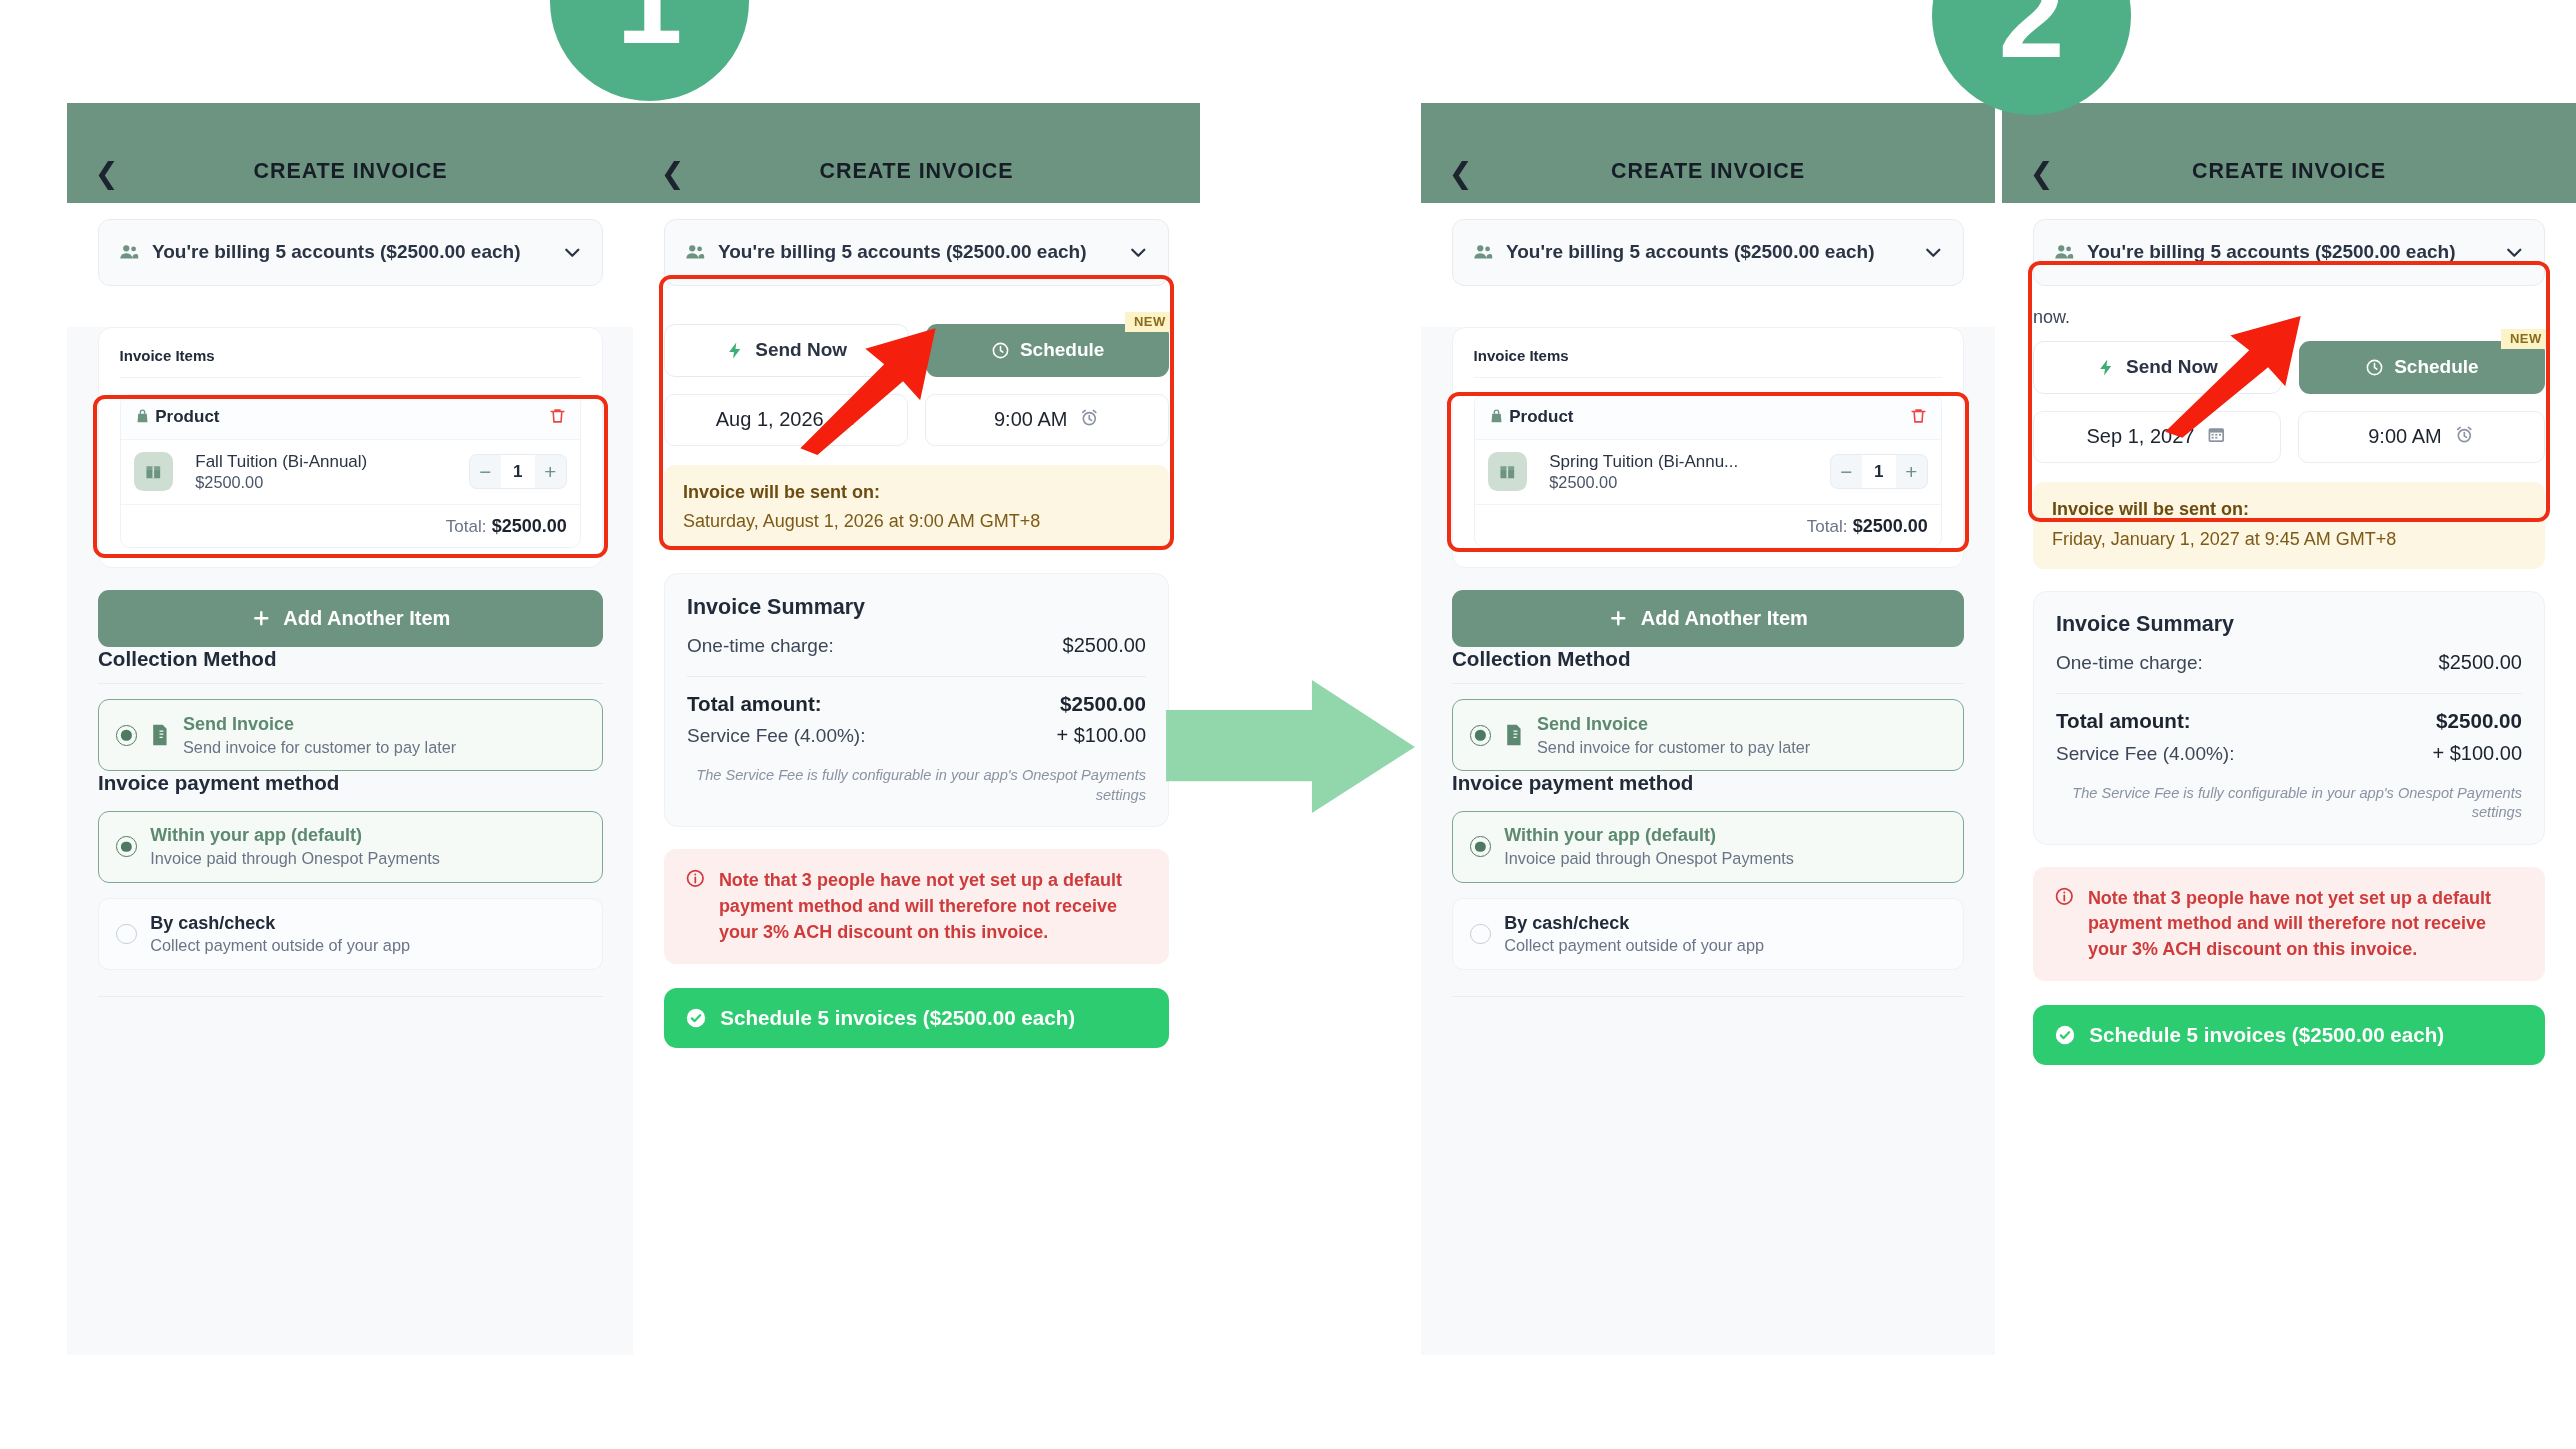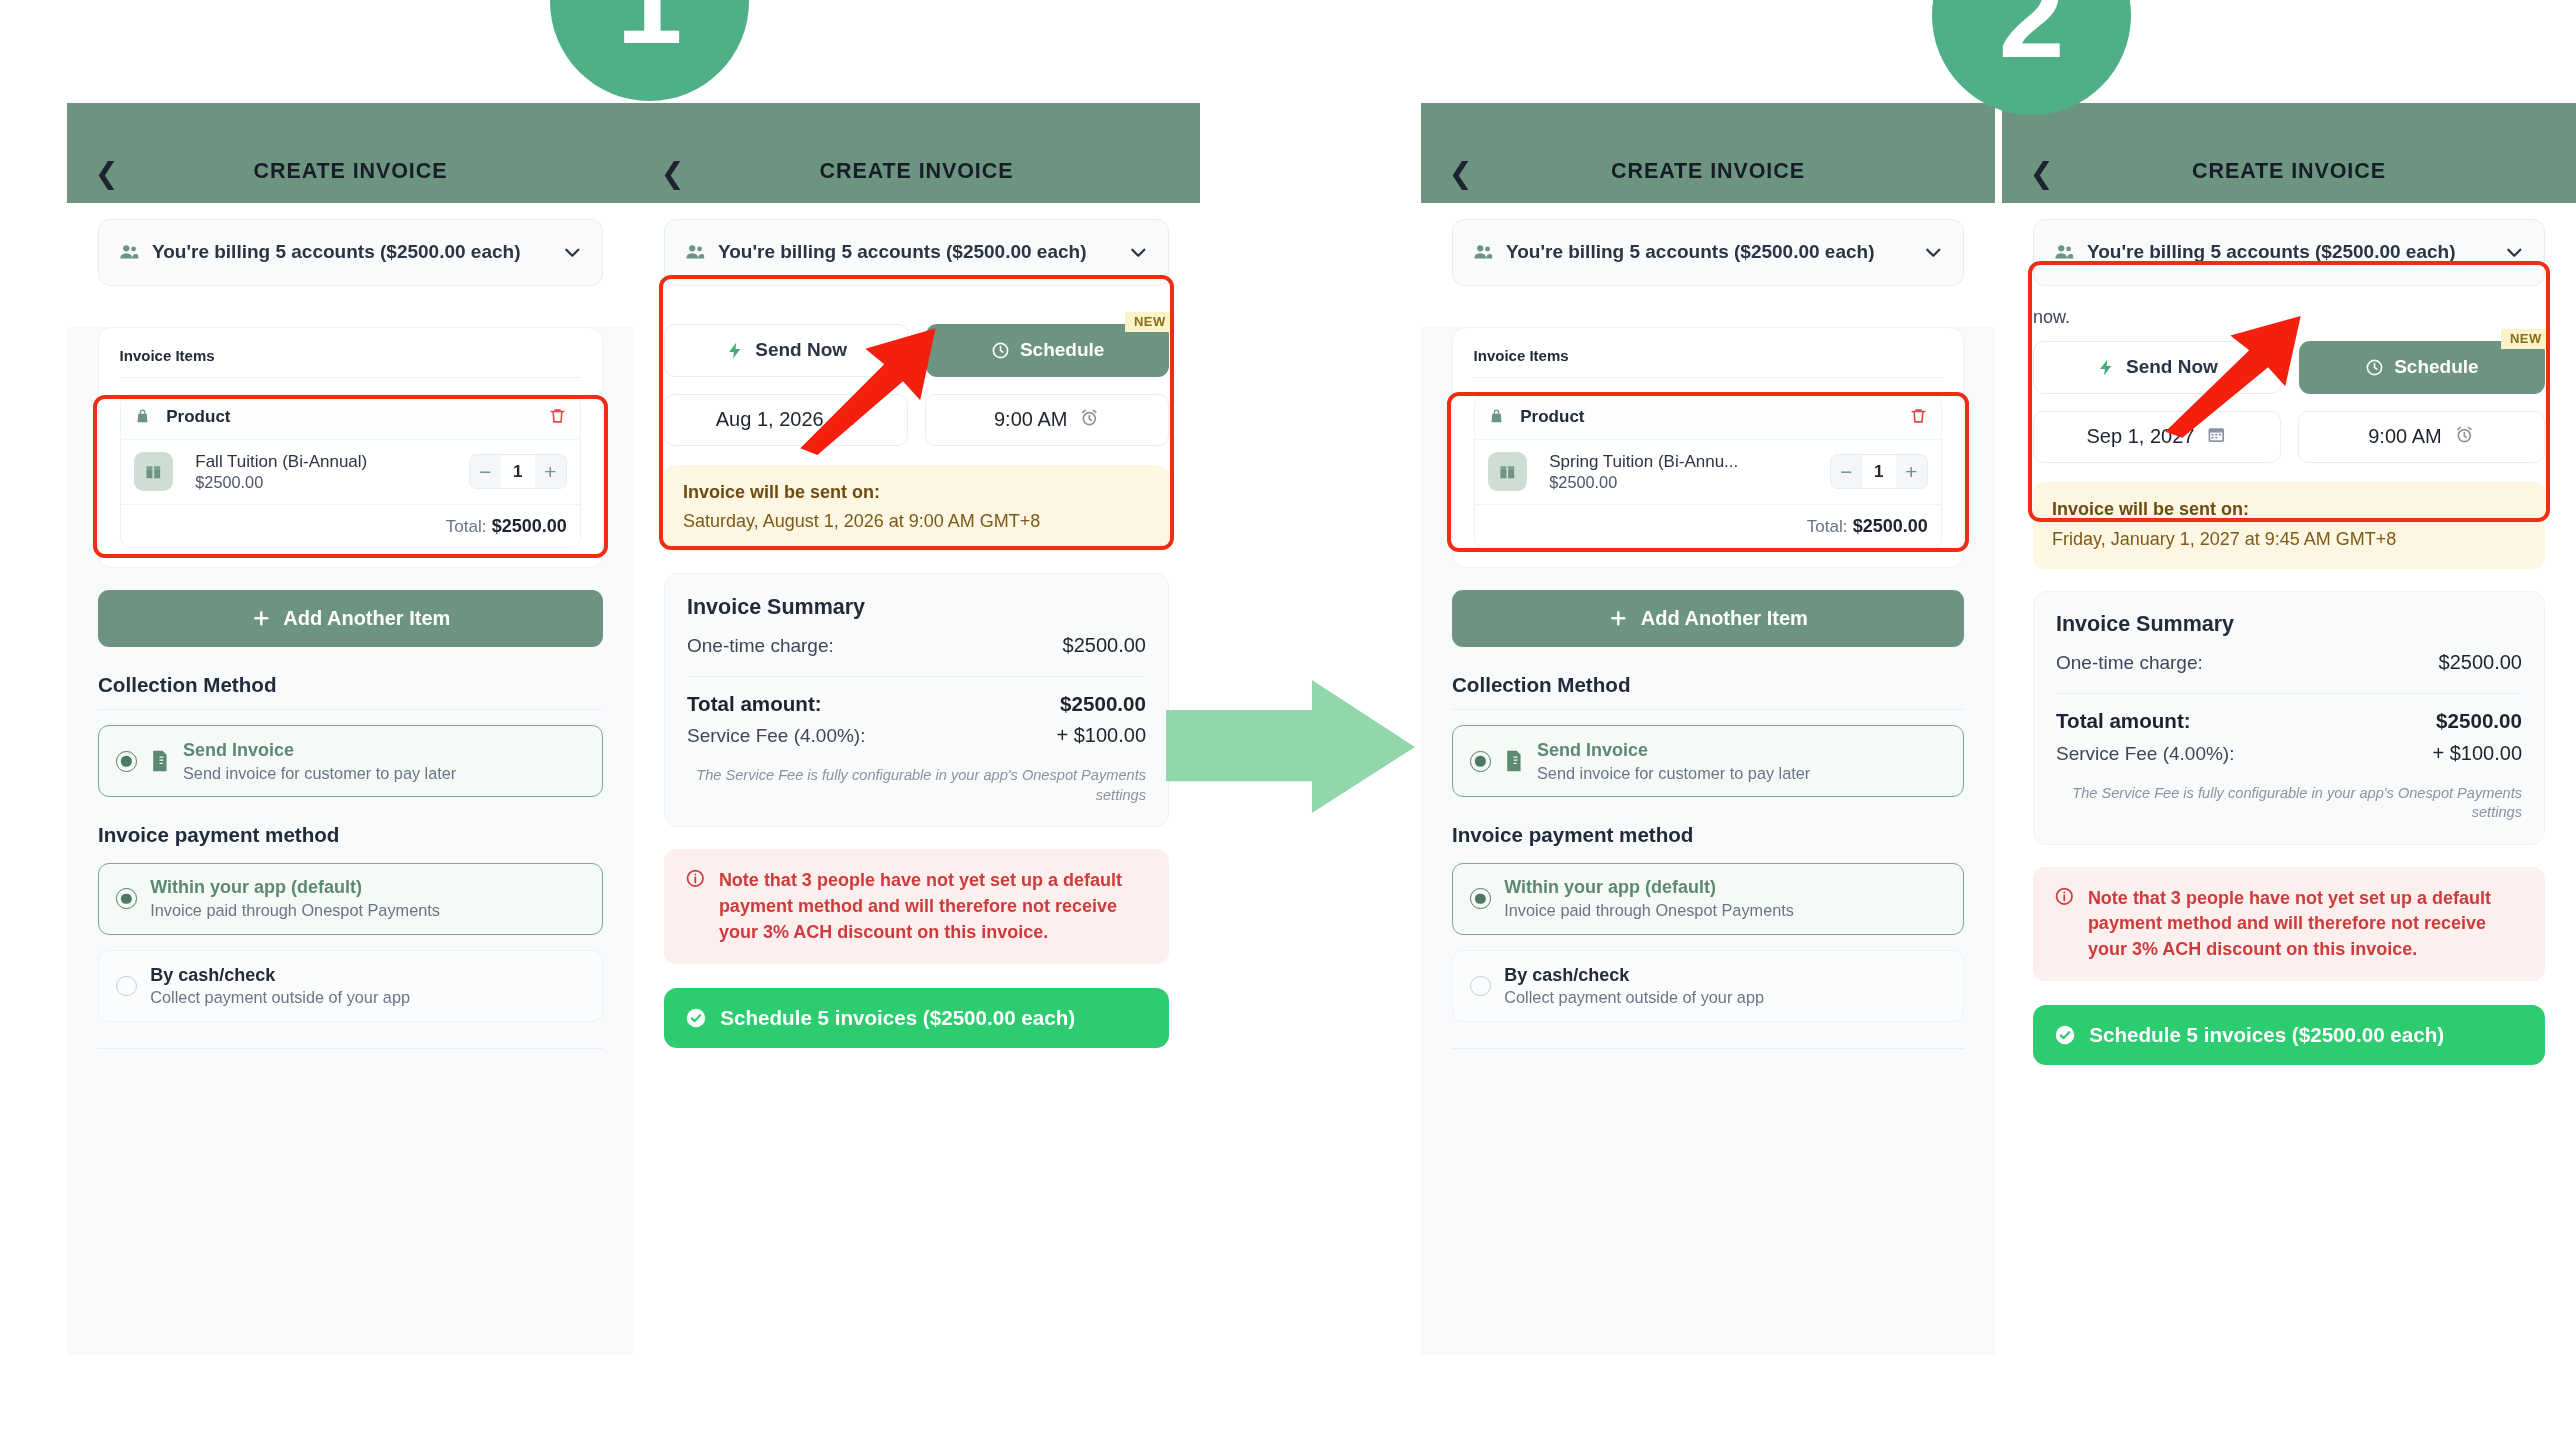--- a/index.html
+++ b/index.html
@@ -63,21 +63,21 @@
   }
 
   .card-title { font-size: 15px; font-weight: bold; color: #222b3a; }
   .hr { height: 0.9px; background: #eef1f5; margin: 13.7px 0 0; }
 
   .item-box { border: 0.9px solid #eef1f5; border-radius: 10.3px; margin-top: 15.5px; overflow: hidden; }
   .item-head {
     display: flex; align-items: center; justify-content: space-between;
     padding: 11px 13.7px; background: #fcfdfe;
   }
-  .item-head .lbl { display:flex; align-items:center; gap: 15px; font-size: 17px; font-weight: bold; color: #222b3a; }
+  .item-head .lbl { display:flex; align-items:center; gap: 4px; font-size: 17px; font-weight: bold; color: #222b3a; }
   .item-row {
     display: flex; align-items: center; gap: 22px; padding: 12px 13.7px;
     border-top: 0.9px solid #f0f3f7;
   }
   .thumb { width: 39px; height: 39px; border-radius: 9.4px; background: #cfded3; display:flex; align-items:center; justify-content:center; flex:none;}
   .item-meta { flex: 1; min-width: 0; }
   .item-name { font-size: 17px; color: #2b3445; white-space: nowrap; overflow: hidden; text-overflow: ellipsis; }
   .item-price { font-size: 16.3px; color: #4a5568; margin-top: 1.7px; }
   .stepper {
     display: flex; align-items: center; border: 0.9px solid #e6ecf2; border-radius: 7.7px;
@@ -87,21 +87,21 @@
   .stepper .sval { width: 34px; height: 33px; background:#fff; display:flex; align-items:center; justify-content:center; font-size: 17px; font-weight:bold; color:#222b3a;}
   .item-total { text-align: right; padding: 10.3px 13.7px; border-top: 0.9px solid #f0f3f7; font-size: 17px; color:#6a7487; }
   .item-total b { color: #1d2430; font-size: 18px; margin-left: 5.2px; }
 
   .btn-add {
     margin-top: 22px; height: 57px; border-radius: 11px; background: #6d9480;
     color: #fff; font-size: 20px; font-weight: bold; display: flex; align-items: center;
     justify-content: center; gap: 12px;
   }
 
-  .sec-title { font-size: 20.6px; font-weight: bold; color: #222b3a; margin-top: 26px; }
+  .sec-title { font-size: 20.6px; font-weight: bold; color: #222b3a; }
   .sec-hr { height:0.9px; background:#e9edf2; margin-top: 12px; }
 
   .opt {
     margin-top: 15.5px; border-radius: 11px; border: 0.9px solid #eef1f5; background: #fbfcfd;
     display: flex; align-items: center; gap: 13.7px; padding: 13.7px 17px;
   }
   .opt.sel { border-color: #7fa793; background: #f6faf7; }
   .radio { width: 20.6px; height: 20.6px; border-radius: 50%; border: 1.7px solid #c6cfdb; flex: none; position: relative;}
   .opt.sel .radio { border-color: #4f7a62; }
   .opt.sel .radio::after {

